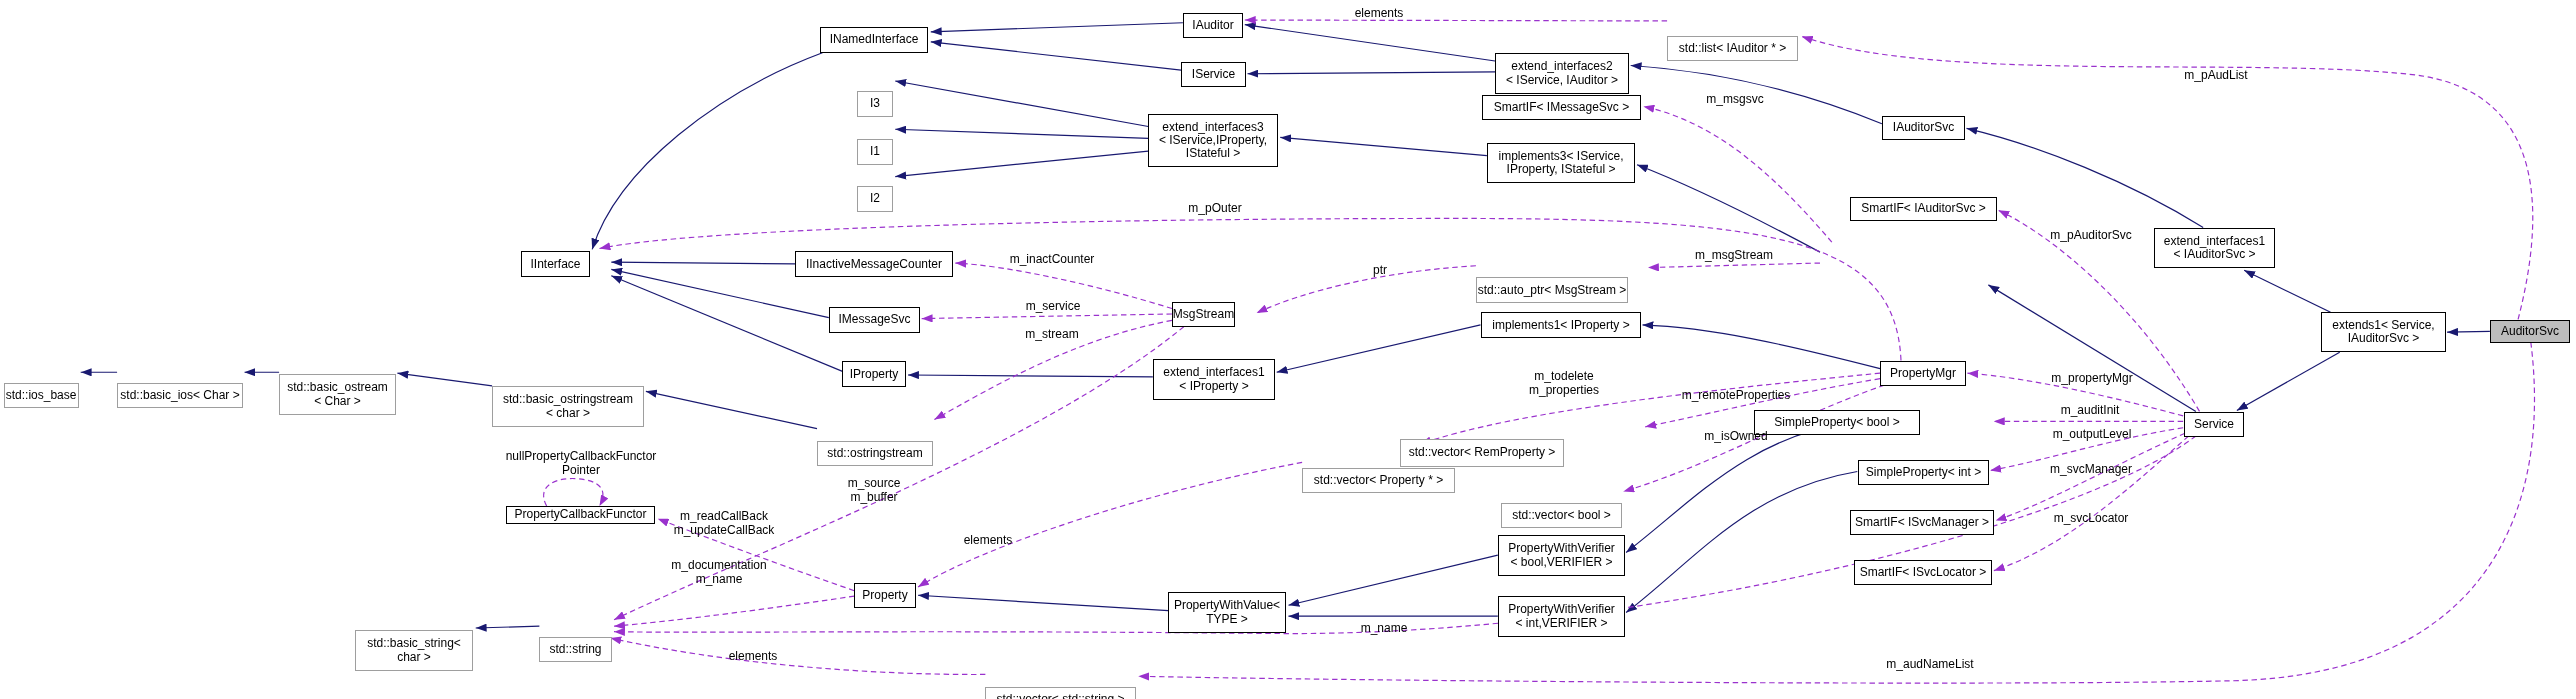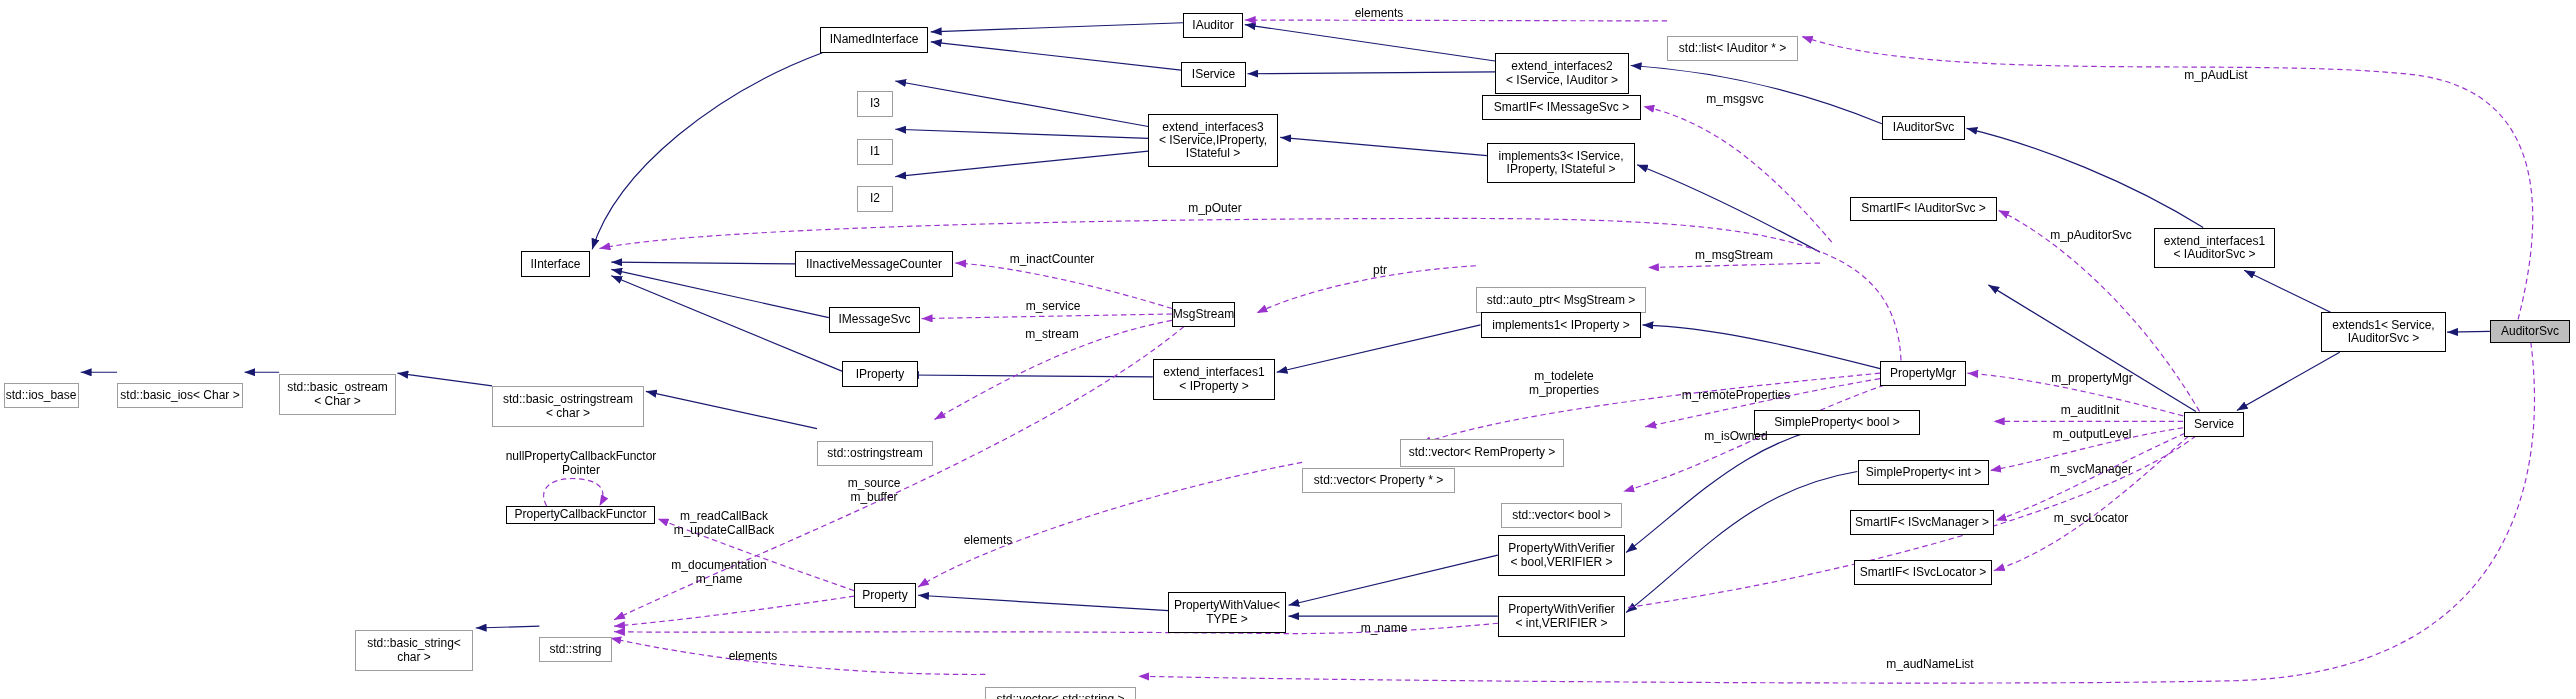--- a/index.html
+++ b/index.html
@@ -92,21 +92,21 @@
   <path class="ep" d="M2404,479 C2330,545 2265,602 2190,627" marker-end="url(#arrP)"></path>
 </svg>
 
   <div class="node" style="left:521px;top:251px;width:69px;height:26.4px">IInterface</div>
   <div class="node" style="left:820px;top:27px;width:108px;height:25.5px">INamedInterface</div>
   <div class="node ext" style="left:857px;top:69px;width:36px;height:25.5px">I3</div>
   <div class="node ext" style="left:857px;top:117px;width:36px;height:25.5px">I1</div>
   <div class="node ext" style="left:857px;top:164px;width:36px;height:25.5px">I2</div>
   <div class="node" style="left:795px;top:251px;width:158px;height:26.4px">IInactiveMessageCounter</div>
   <div class="node" style="left:829px;top:307px;width:91px;height:25.5px">IMessageSvc</div>
-  <div class="node" style="left:842px;top:361px;width:76px;height:26.4px">IProperty</div>
+  <div class="node" style="left:842px;top:361px;width:64px;height:26.4px">IProperty</div>
   <div class="node" style="left:1183px;top:12.7px;width:60px;height:25.5px">IAuditor</div>
   <div class="node" style="left:1181px;top:62px;width:65px;height:24.6px">IService</div>
   <div class="node" style="left:1148px;top:114px;width:130px;height:53px">extend_interfaces3
 &lt; IService,IProperty,
 IStateful &gt;</div>
   <div class="node" style="left:1495px;top:53px;width:134px;height:41px">extend_interfaces2
 &lt; IService, IAuditor &gt;</div>
   <div class="node ext" style="left:1667px;top:13.7px;width:131px;height:25.5px">std::list&lt; IAuditor * &gt;</div>
   <div class="node" style="left:1482px;top:95px;width:159px;height:24.6px">SmartIF&lt; IMessageSvc &gt;</div>
   <div class="node" style="left:1487px;top:143px;width:148px;height:40px">implements3&lt; IService,
@@ -115,21 +115,21 @@
   <div class="node" style="left:1850px;top:197px;width:147px;height:24px">SmartIF&lt; IAuditorSvc &gt;</div>
   <div class="node" style="left:2154px;top:228px;width:121px;height:40px">extend_interfaces1
 &lt; IAuditorSvc &gt;</div>
   <div class="node" style="left:2321px;top:312px;width:125px;height:40px">extends1&lt; Service,
 IAuditorSvc &gt;</div>
   <div class="node sel" style="left:2490px;top:320px;width:80px;height:23px">AuditorSvc</div>
   <div class="node" style="left:2184px;top:412px;width:60px;height:24.6px">Service</div>
   <div class="node" style="left:1172px;top:302px;width:63px;height:24.6px">MsgStream</div>
   <div class="node" style="left:1153px;top:359px;width:122px;height:41px">extend_interfaces1
 &lt; IProperty &gt;</div>
-  <div class="node ext" style="left:1476px;top:265px;width:170px;height:26.4px">std::auto_ptr&lt; MsgStream &gt;</div>
+  <div class="node ext" style="left:1476px;top:255px;width:152px;height:26.4px">std::auto_ptr&lt; MsgStream &gt;</div>
   <div class="node" style="left:1481px;top:312px;width:160px;height:26.4px">implements1&lt; IProperty &gt;</div>
   <div class="node" style="left:1880px;top:361px;width:86px;height:24.6px">PropertyMgr</div>
   <div class="node" style="left:1754px;top:410px;width:166px;height:24.6px">SimpleProperty&lt; bool &gt;</div>
   <div class="node" style="left:1858px;top:460px;width:131px;height:24.6px">SimpleProperty&lt; int &gt;</div>
   <div class="node" style="left:1850px;top:510px;width:144px;height:24.6px">SmartIF&lt; ISvcManager &gt;</div>
   <div class="node" style="left:1854px;top:560px;width:138px;height:24.6px">SmartIF&lt; ISvcLocator &gt;</div>
   <div class="node ext" style="left:1400px;top:417px;width:164px;height:28px">std::vector&lt; RemProperty &gt;</div>
   <div class="node ext" style="left:1302px;top:446px;width:153px;height:24.6px">std::vector&lt; Property * &gt;</div>
   <div class="node ext" style="left:1501px;top:481px;width:121px;height:24.6px">std::vector&lt; bool &gt;</div>
   <div class="node" style="left:1498px;top:535px;width:127px;height:41px">PropertyWithVerifier

